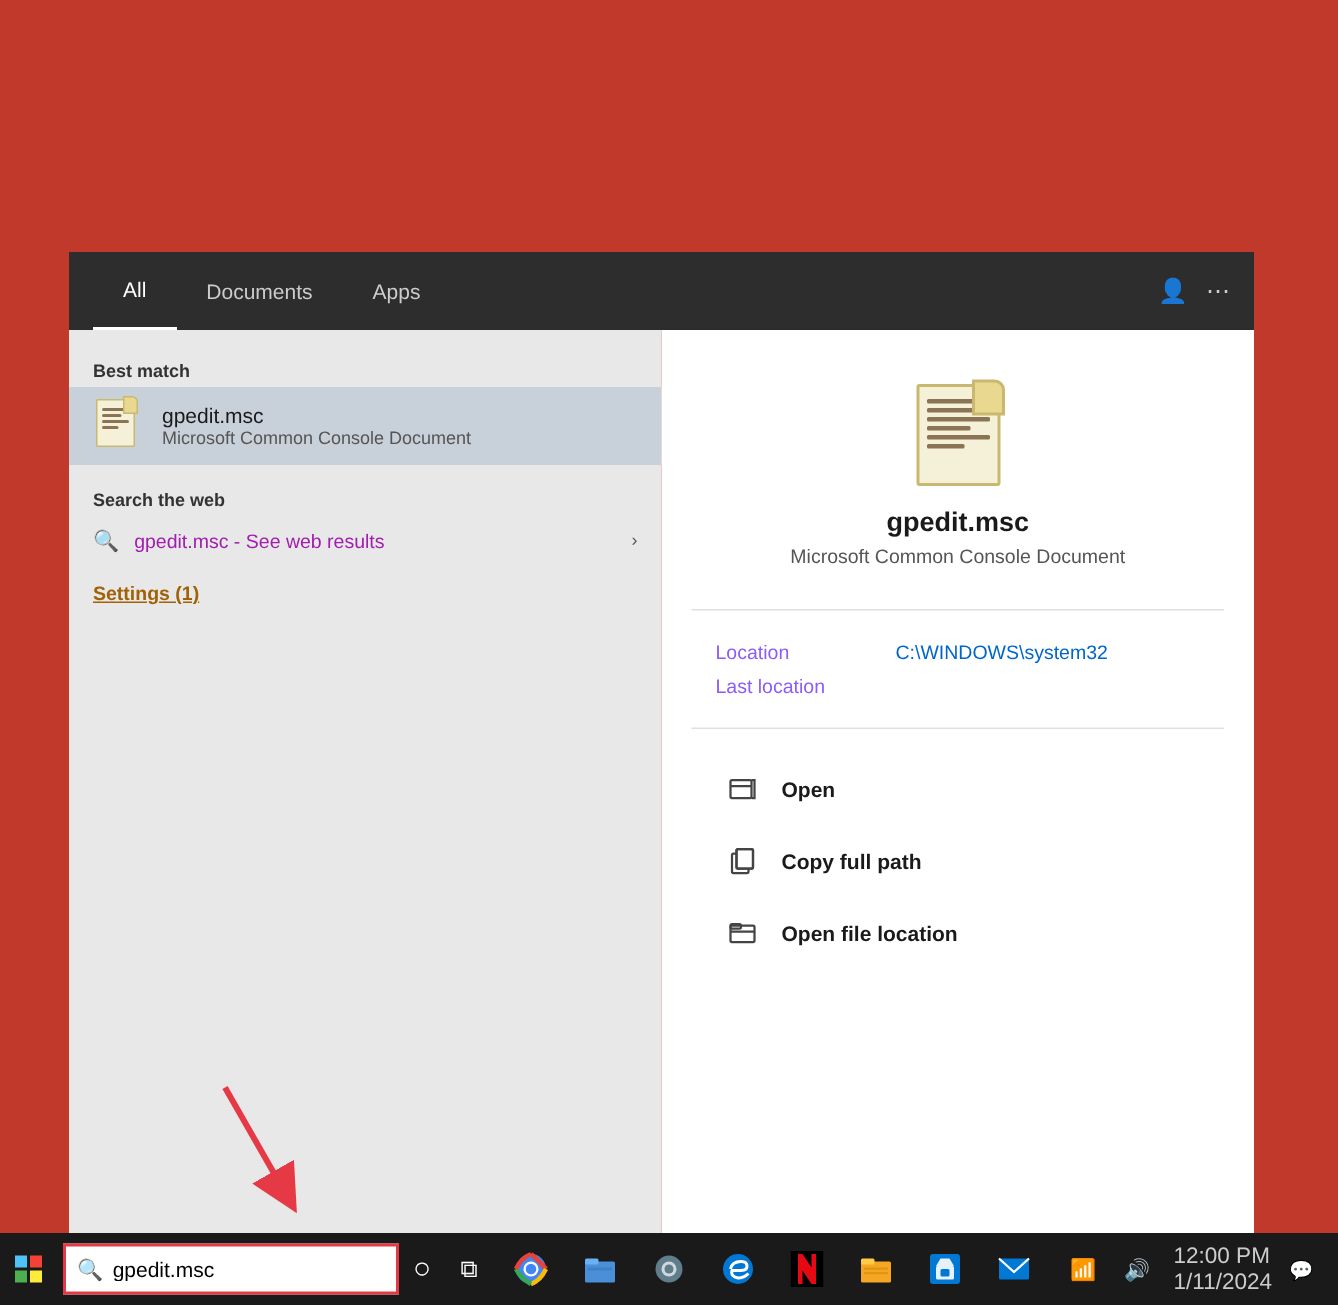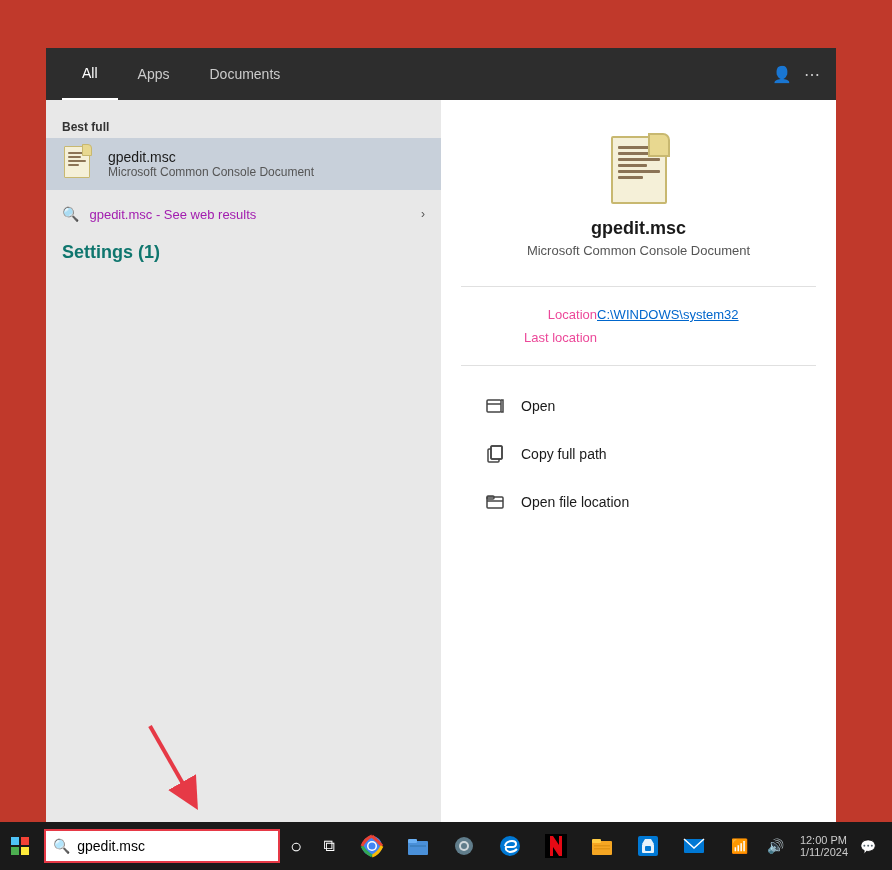--- a/index.html
+++ b/index.html
@@ -88,21 +88,21 @@
       z-index: 200;
       pointer-events: none;
     }
 
     
     .start-menu {
       position: absolute;
       bottom: 48px;
       left: 46px;
       width: 790px;
-      height: 774px;
+      height: 654px;
       background: transparent;
       display: flex;
       flex-direction: column;
     }
 
     
     .tab-bar {
       background: #2d2d2d;
       height: 52px;
       display: flex;
@@ -182,21 +182,21 @@
     .web-item {
       display: flex; align-items: center;
       padding: 8px 16px;
       cursor: pointer;
     }
     .web-search-icon { color: #555; font-size: 14px; margin-right: 10px; }
     .web-item-text { font-size: 13px; color: #a21caf; flex: 1; }
     .web-item-arrow { color: #555; font-size: 12px; }
 
     .settings-section { padding: 4px 0 0 0; }
-    .settings-label { font-size: 18px; color: #0f766e; font-weight: 600; padding: 8px 16px 4px 16px; }
+    .settings-label { font-size: 13px; color: #a16207; font-weight: 600; padding: 8px 16px 4px 16px; text-decoration: underline; }
 
     
     .right-panel {
       flex: 1;
       background: white;
       display: flex;
       flex-direction: column;
       align-items: center;
       padding: 20px;
     }
@@ -222,27 +222,28 @@
 
     .meta-section {
       width: 100%;
       padding: 8px 16px;
     }
     .meta-row {
       display: flex;
       padding: 4px 0;
       font-size: 13px;
     }
-    .meta-label { color: #ec4899; width: 120px; flex-shrink: 0; text-align: right; }
-    .meta-value { color: #0066cc; text-decoration: underline; cursor: pointer; text-align: right; }
+    .meta-label { color: #8b5cf6; width: 120px; flex-shrink: 0; }
+    .meta-value { color: #0066cc; cursor: pointer; text-align: right; }
     .meta-value.empty { color: #555; text-decoration: none; cursor: default; }
 
     .actions-section {
       width: 100%;
       padding: 8px 0;
+      font-weight: bold;
     }
     .action-item {
       display: flex;
       align-items: center;
       padding: 10px 20px;
       cursor: pointer;
       font-size: 14px;
       color: #1a1a1a;
     }
     .action-icon {
@@ -257,32 +258,32 @@
     .action-icon svg { width: 20px; height: 20px; }
 
   </style>
 </head>
 <body>
 
 <div class="start-menu">
 
   <div class="tab-bar">
     <div class="tab-item active">All</div>
+    <div class="tab-item">Documents</div>
     <div class="tab-item">Apps</div>
-    <div class="tab-item">Documents</div>
     <div class="tab-bar-right">
       <span class="tab-bar-icon">👤</span>
       <span class="tab-bar-icon">⋯</span>
     </div>
   </div>
 
   <div class="main-content">
 
     <div class="left-panel">
-      <div class="section-label">Best full</div>
+      <div class="section-label">Best match</div>
 
       <div class="result-item">
         <div class="result-icon">
 
           <div style="position:relative;width:32px;height:36px;">
             <div style="width:26px;height:32px;background:#f5f0d8;border:1.5px solid #c8b870;border-radius:1px;position:relative;overflow:visible;">
               <div style="padding:3px 3px 0 3px;">
                 <div style="height:2px;background:#8b7355;margin:2px 0;border-radius:1px;"></div>
                 <div style="height:2px;background:#8b7355;margin:2px 0;border-radius:1px;width:70%;"></div>
                 <div style="height:2px;background:#8b7355;margin:2px 0;border-radius:1px;"></div>
@@ -292,20 +293,21 @@
             </div>
           </div>
         </div>
         <div class="result-text">
           <span class="result-name">gpedit.msc</span>
           <span class="result-desc">Microsoft Common Console Document</span>
         </div>
       </div>
 
       <div class="web-section">
+        <div class="web-label">Search the web</div>
         <div class="web-item">
           <span class="web-search-icon">🔍</span>
           <span class="web-item-text">gpedit.msc - See web results</span>
           <span class="web-item-arrow">›</span>
         </div>
       </div>
 
       <div class="settings-section">
         <div class="settings-label">Settings (1)</div>
       </div>
@@ -487,19 +489,19 @@
       <svg width="22" height="22" viewBox="0 0 22 22">
         <rect x="1" y="4" width="20" height="14" rx="1" fill="#0078d4"></rect>
         <polyline points="1,4 11,13 21,4" fill="none" stroke="white" stroke-width="1.5"></polyline>
       </svg>
     </div>
   </div>
 
   <div class="taskbar-sys">
     <span class="sys-icon" style="font-size:14px;">📶</span>
     <span class="sys-icon" style="font-size:14px;">🔊</span>
-    <span style="color:#ccc;font-size:11px;margin-left:4px;">
+    <span style="color:#ccc;font-size:15px;margin-left:4px;">
       <span>12:00 PM</span><br>
       <span>1/11/2024</span>
     </span>
     <span class="sys-icon" style="font-size:13px;">💬</span>
   </div>
 </div>
 
 </body></html>

